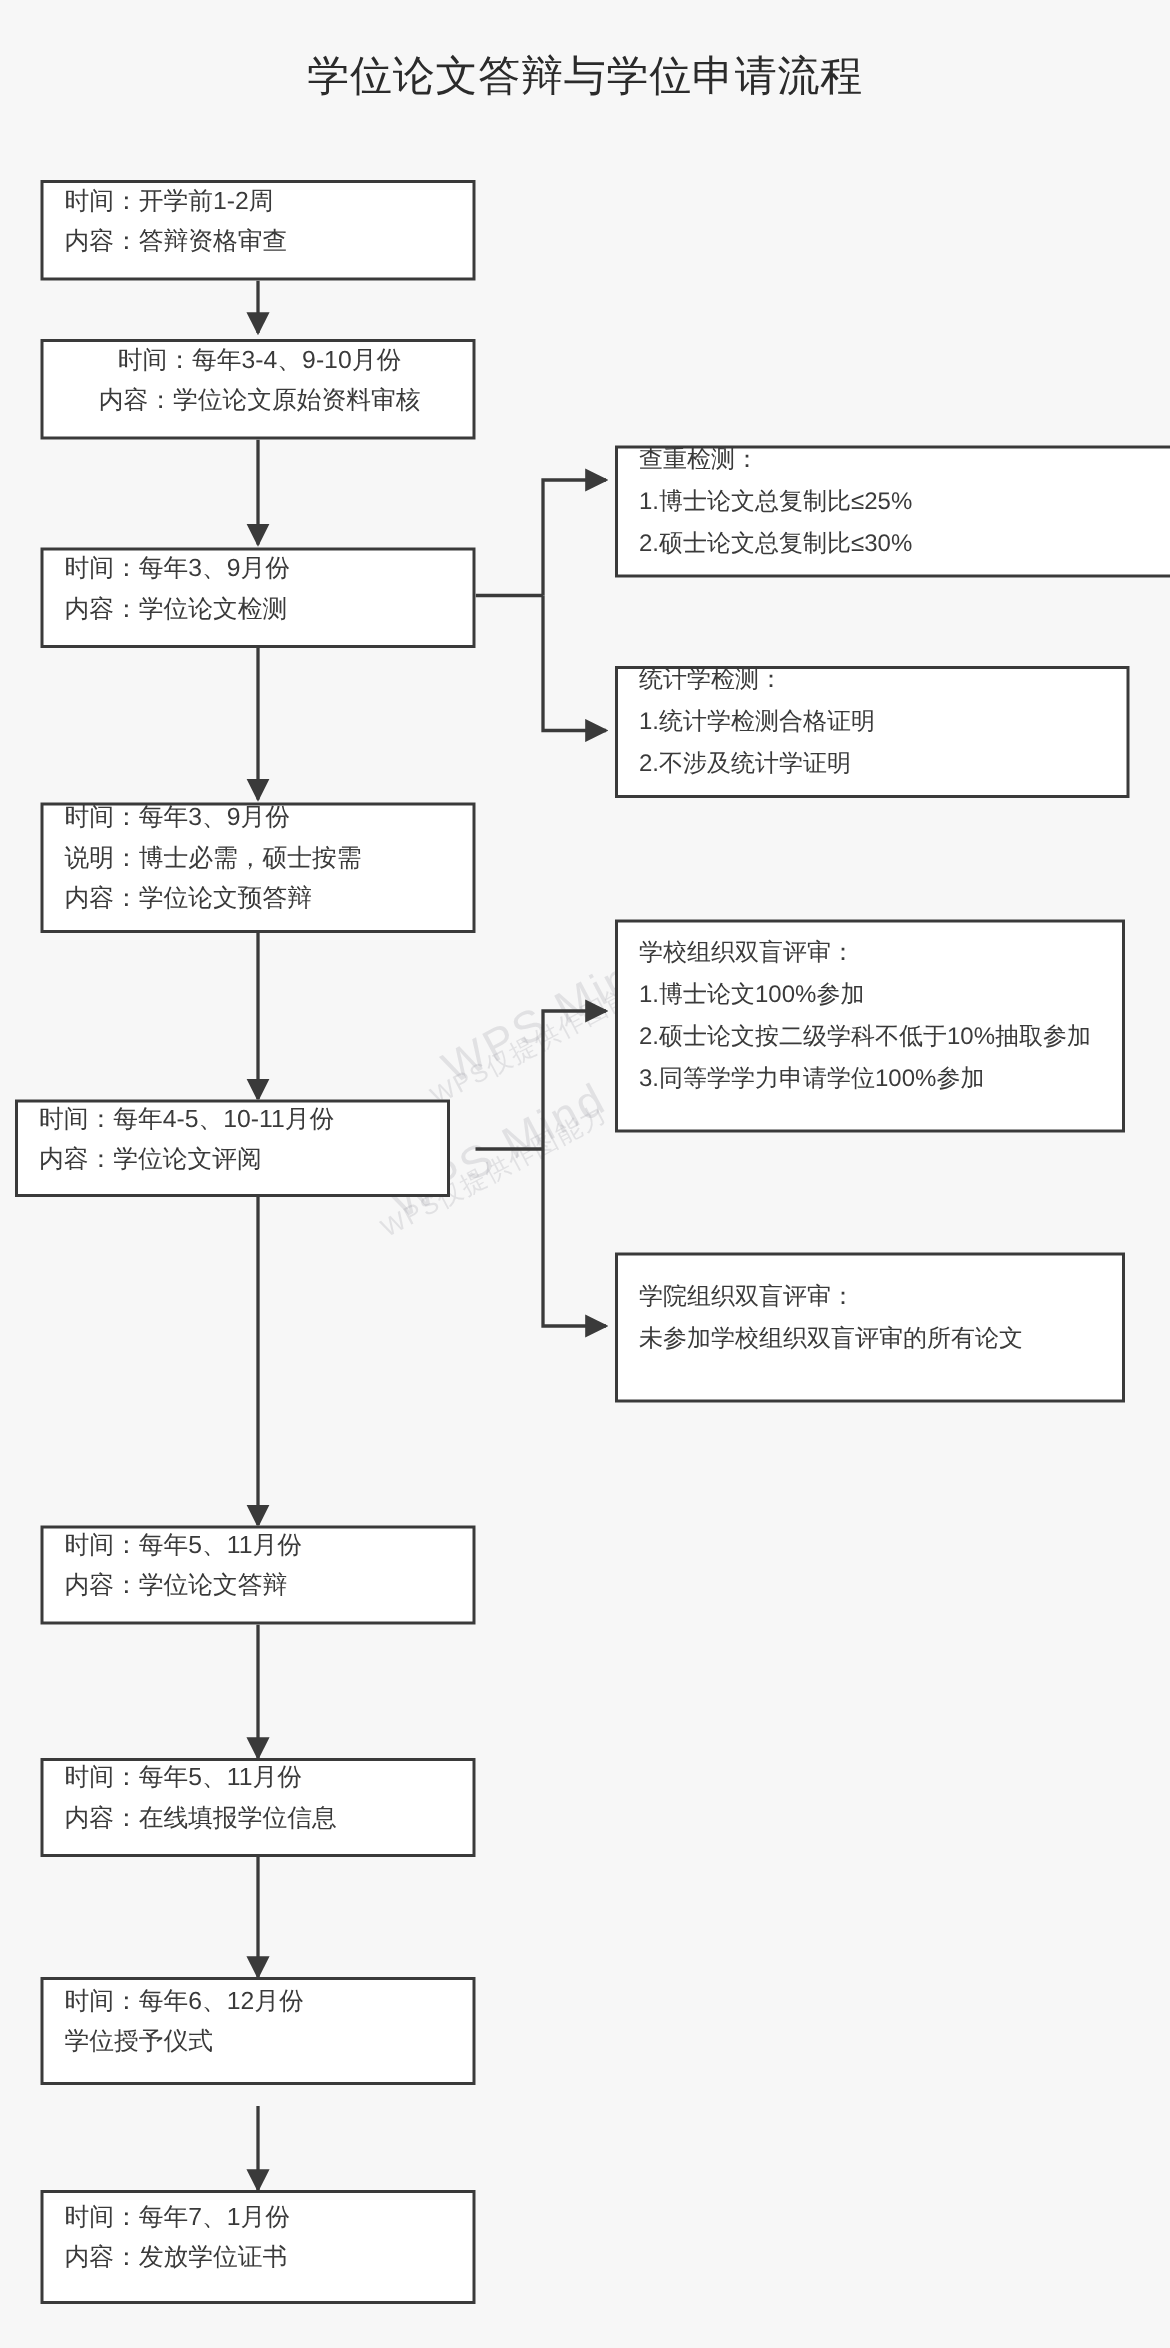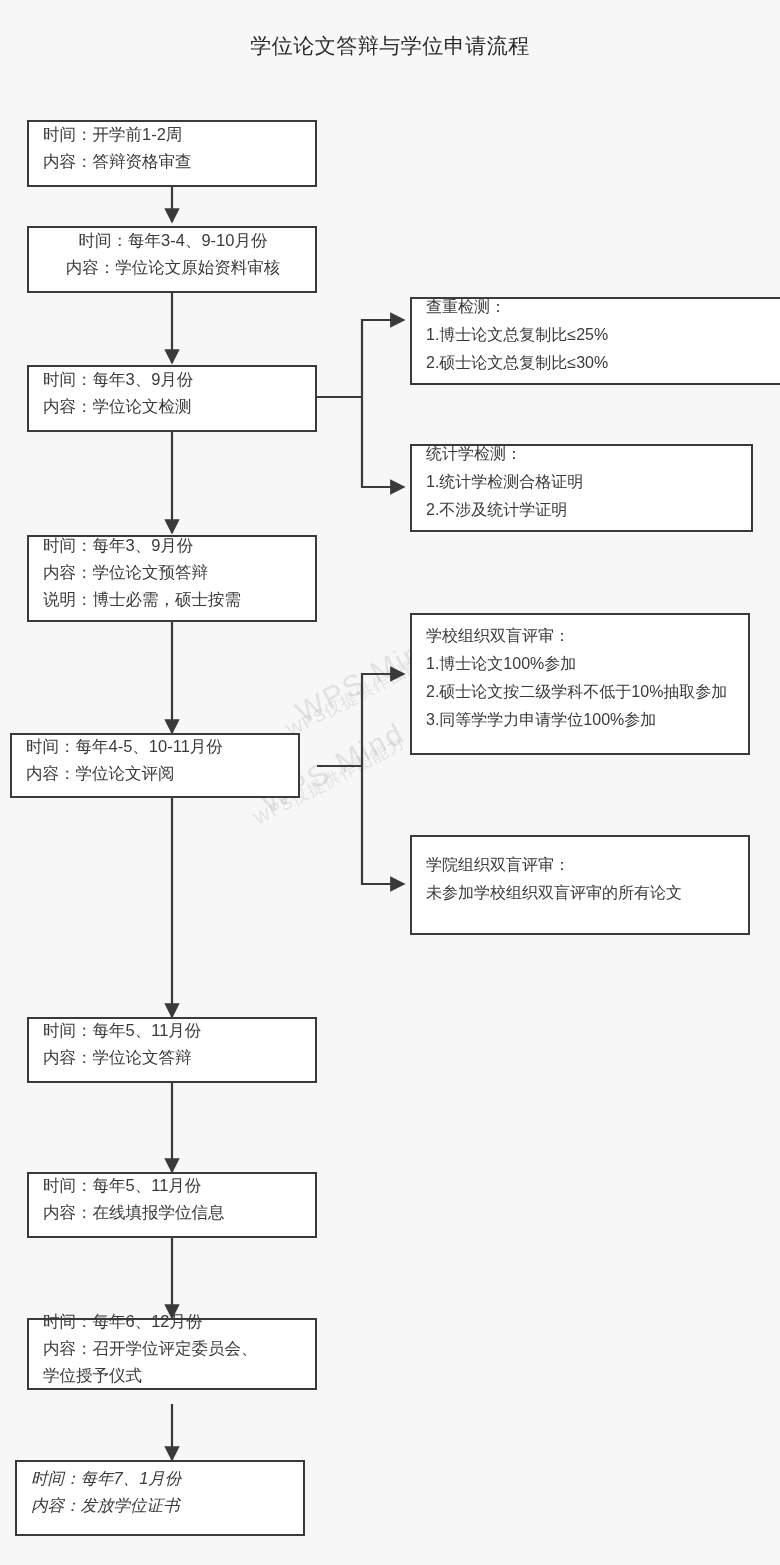--- a/index.html
+++ b/index.html
@@ -18,21 +18,21 @@
     position: relative;
     width: 780px;
     height: 1565px;
   }
   .title {
     position: absolute;
     left: 0;
     top: 32px;
     width: 780px;
     text-align: center;
-    font-size: 21px;
+    font-size: 28px;
     color: #2b2b2b;
     letter-spacing: 0.5px;
     white-space: nowrap;
   }
   .node {
     position: absolute;
     box-sizing: border-box;
     background: #ffffff;
     border: 2px solid #3a3a3a;
     display: flex;
@@ -120,46 +120,45 @@
     <div class="line">内容：学位论文原始资料审核</div>
   </div>
 
   <div class="node" style="left:27px; top:365px; width:290px; height:67px;">
     <div class="line">时间：每年3、9月份</div>
     <div class="line">内容：学位论文检测</div>
   </div>
 
   <div class="node" style="left:27px; top:535px; width:290px; height:87px;">
     <div class="line">时间：每年3、9月份</div>
+    <div class="line">说明：博士必需，硕士按需</div>
     <div class="line">内容：学位论文预答辩</div>
-    <div class="line">说明：博士必需，硕士按需</div>
   </div>
 
   <div class="node" style="left:10px; top:733px; width:290px; height:65px;">
     <div class="line">时间：每年4-5、10-11月份</div>
     <div class="line">内容：学位论文评阅</div>
   </div>
 
   <div class="node" style="left:27px; top:1017px; width:290px; height:66px;">
     <div class="line">时间：每年5、11月份</div>
     <div class="line">内容：学位论文答辩</div>
   </div>
 
   <div class="node" style="left:27px; top:1172px; width:290px; height:66px;">
     <div class="line">时间：每年5、11月份</div>
     <div class="line">内容：在线填报学位信息</div>
   </div>
 
   <div class="node" style="left:27px; top:1318px; width:290px; height:72px;">
     <div class="line">时间：每年6、12月份</div>
-    <div class="line">内容：召开学位评定委员会、</div>
     <div class="line">学位授予仪式</div>
   </div>
 
-  <div class="node" style="left:15px; top:1460px; width:290px; height:76px;font-style:italic;">
+  <div class="node" style="left:27px; top:1460px; width:290px; height:76px;">
     <div class="line">时间：每年7、1月份</div>
     <div class="line">内容：发放学位证书</div>
   </div>
 
   <div class="node side" style="left:410px; top:297px; width:386px; height:88px;">
     <div class="line">查重检测：</div>
     <div class="line">1.博士论文总复制比≤25%</div>
     <div class="line">2.硕士论文总复制比≤30%</div>
   </div>
 

